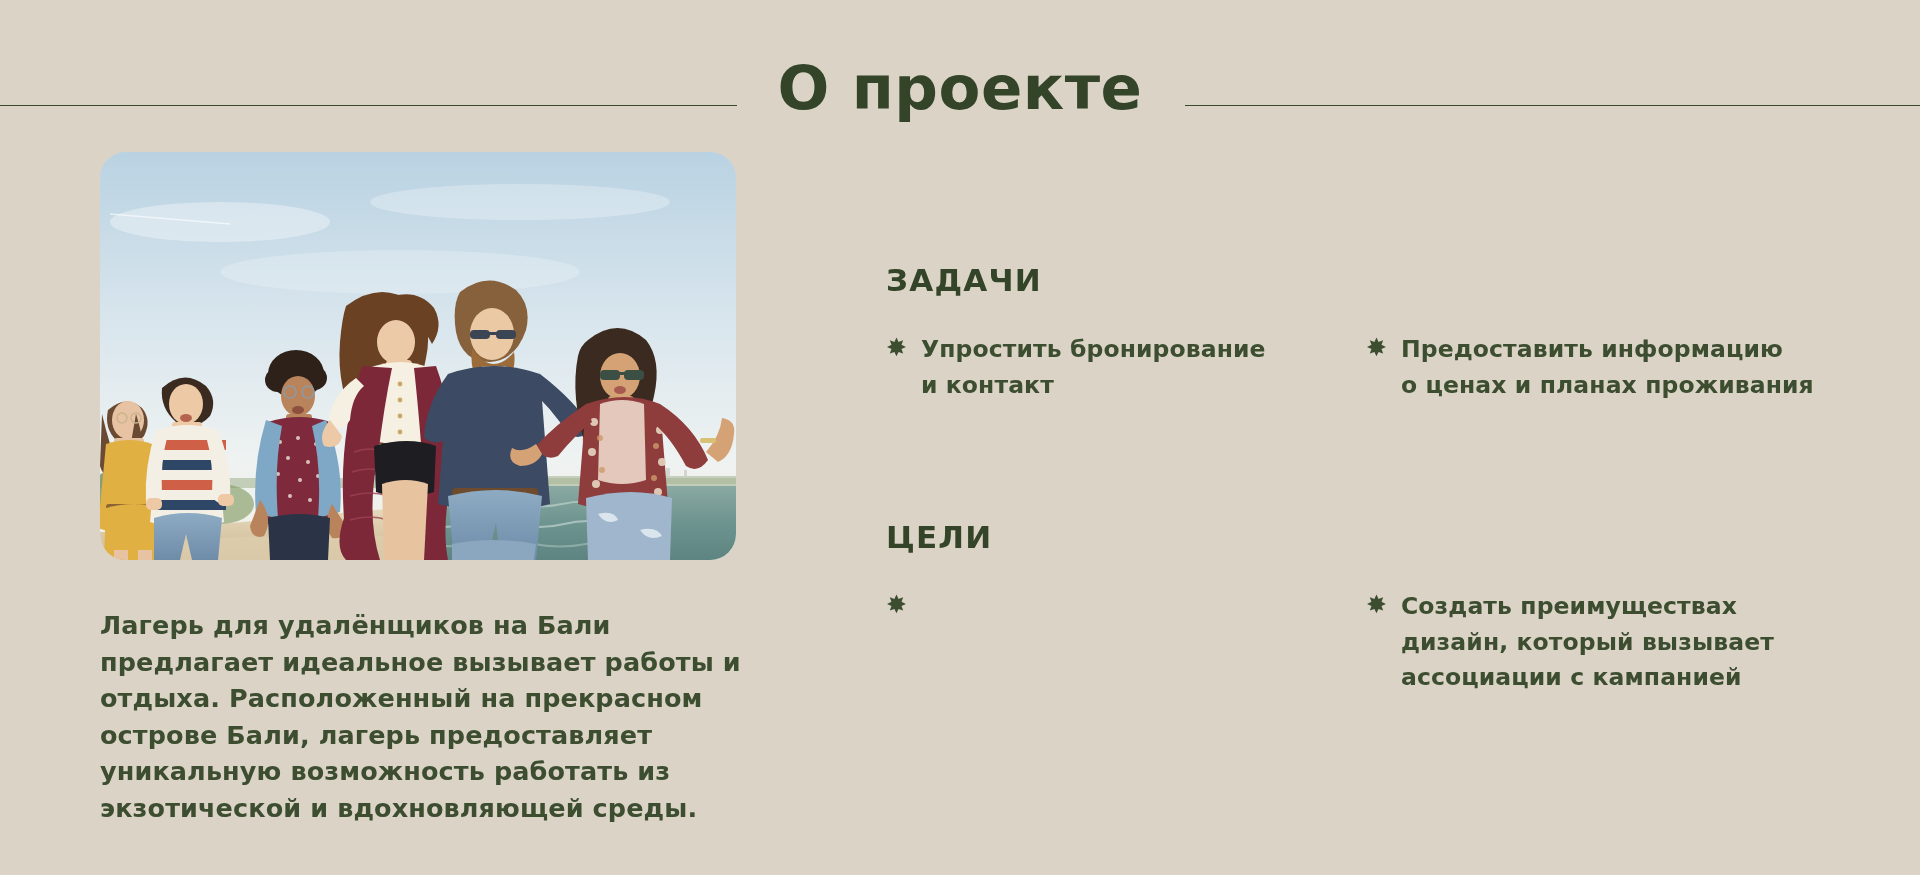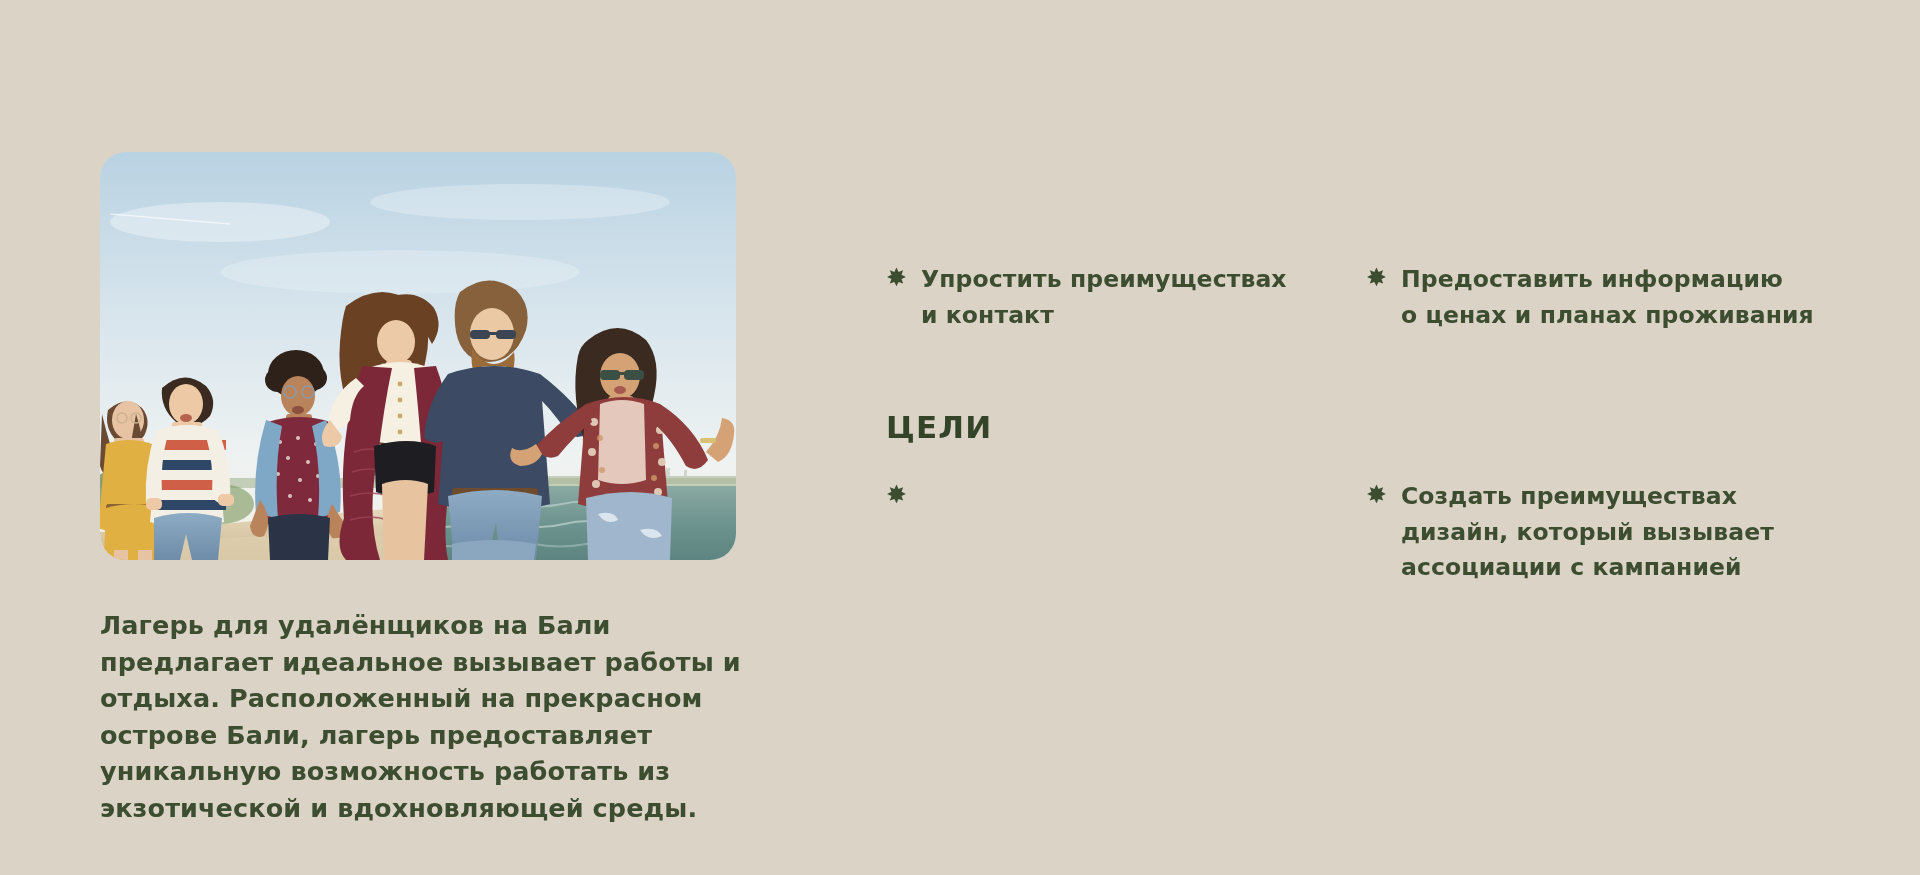--- a/index.html
+++ b/index.html
@@ -92,21 +92,21 @@
   }
 
   
   .right-col {
     position: absolute;
     left: 886px;
     top: 262px;
     width: 960px;
   }
 
-  .section + .section { margin-top: 76px; }
+  .section + .section { margin-top: 116px; }
 
   .section-heading {
     color: #334428;
     font-family: "DejaVu Sans", "Liberation Sans", sans-serif;
     font-size: 31px;
     font-weight: 700;
     letter-spacing: 1.2px;
     margin-bottom: 34px;
   }
 
@@ -140,20 +140,25 @@
     letter-spacing: 0.1px;
     white-space: pre-line;
     max-width: 420px;
   }
 </style>
 </head>
 <body>
 
 <div class="slide">
 
+  <div class="header">
+    <div class="rule rule-left"></div>
+    <div class="rule rule-right"></div>
+    <h1 class="page-title">О проекте</h1>
+  </div>
 
   <div class="left-col">
 
     <div class="photo-frame">
       <svg viewBox="0 0 636 408" xmlns="http://www.w3.org/2000/svg">
         <defs>
           <linearGradient id="sky" x1="0" y1="0" x2="0" y2="1">
             <stop offset="0%" stop-color="#b9d2e2"></stop>
             <stop offset="45%" stop-color="#dbe7ee"></stop>
             <stop offset="75%" stop-color="#eef2f1"></stop>
@@ -339,25 +344,26 @@
         </g>
       </svg>
     </div>
 
     <p class="lead-text">Лагерь для удалёнщиков на Бали предлагает идеальное вызывает работы и отдыха. Расположенный на прекрасном острове Бали, лагерь предоставляет уникальную возможность работать из экзотической и вдохновляющей среды.</p>
   </div>
 
   <div class="right-col">
 
     <div class="section">
+      <h2 class="section-heading">ЗАДАЧИ</h2>
       <div class="bullet-grid">
         <div class="bullet-col">
           <div class="bullet">
             <span class="bullet-icon">✸</span>
-            <span class="bullet-text">Упростить преимуществах
+            <span class="bullet-text">Упростить бронирование
 и контакт</span>
           </div>
         </div>
         <div class="bullet-col">
           <div class="bullet">
             <span class="bullet-icon">✸</span>
             <span class="bullet-text">Предоставить информацию
 о ценах и планах проживания</span>
           </div>
         </div>

